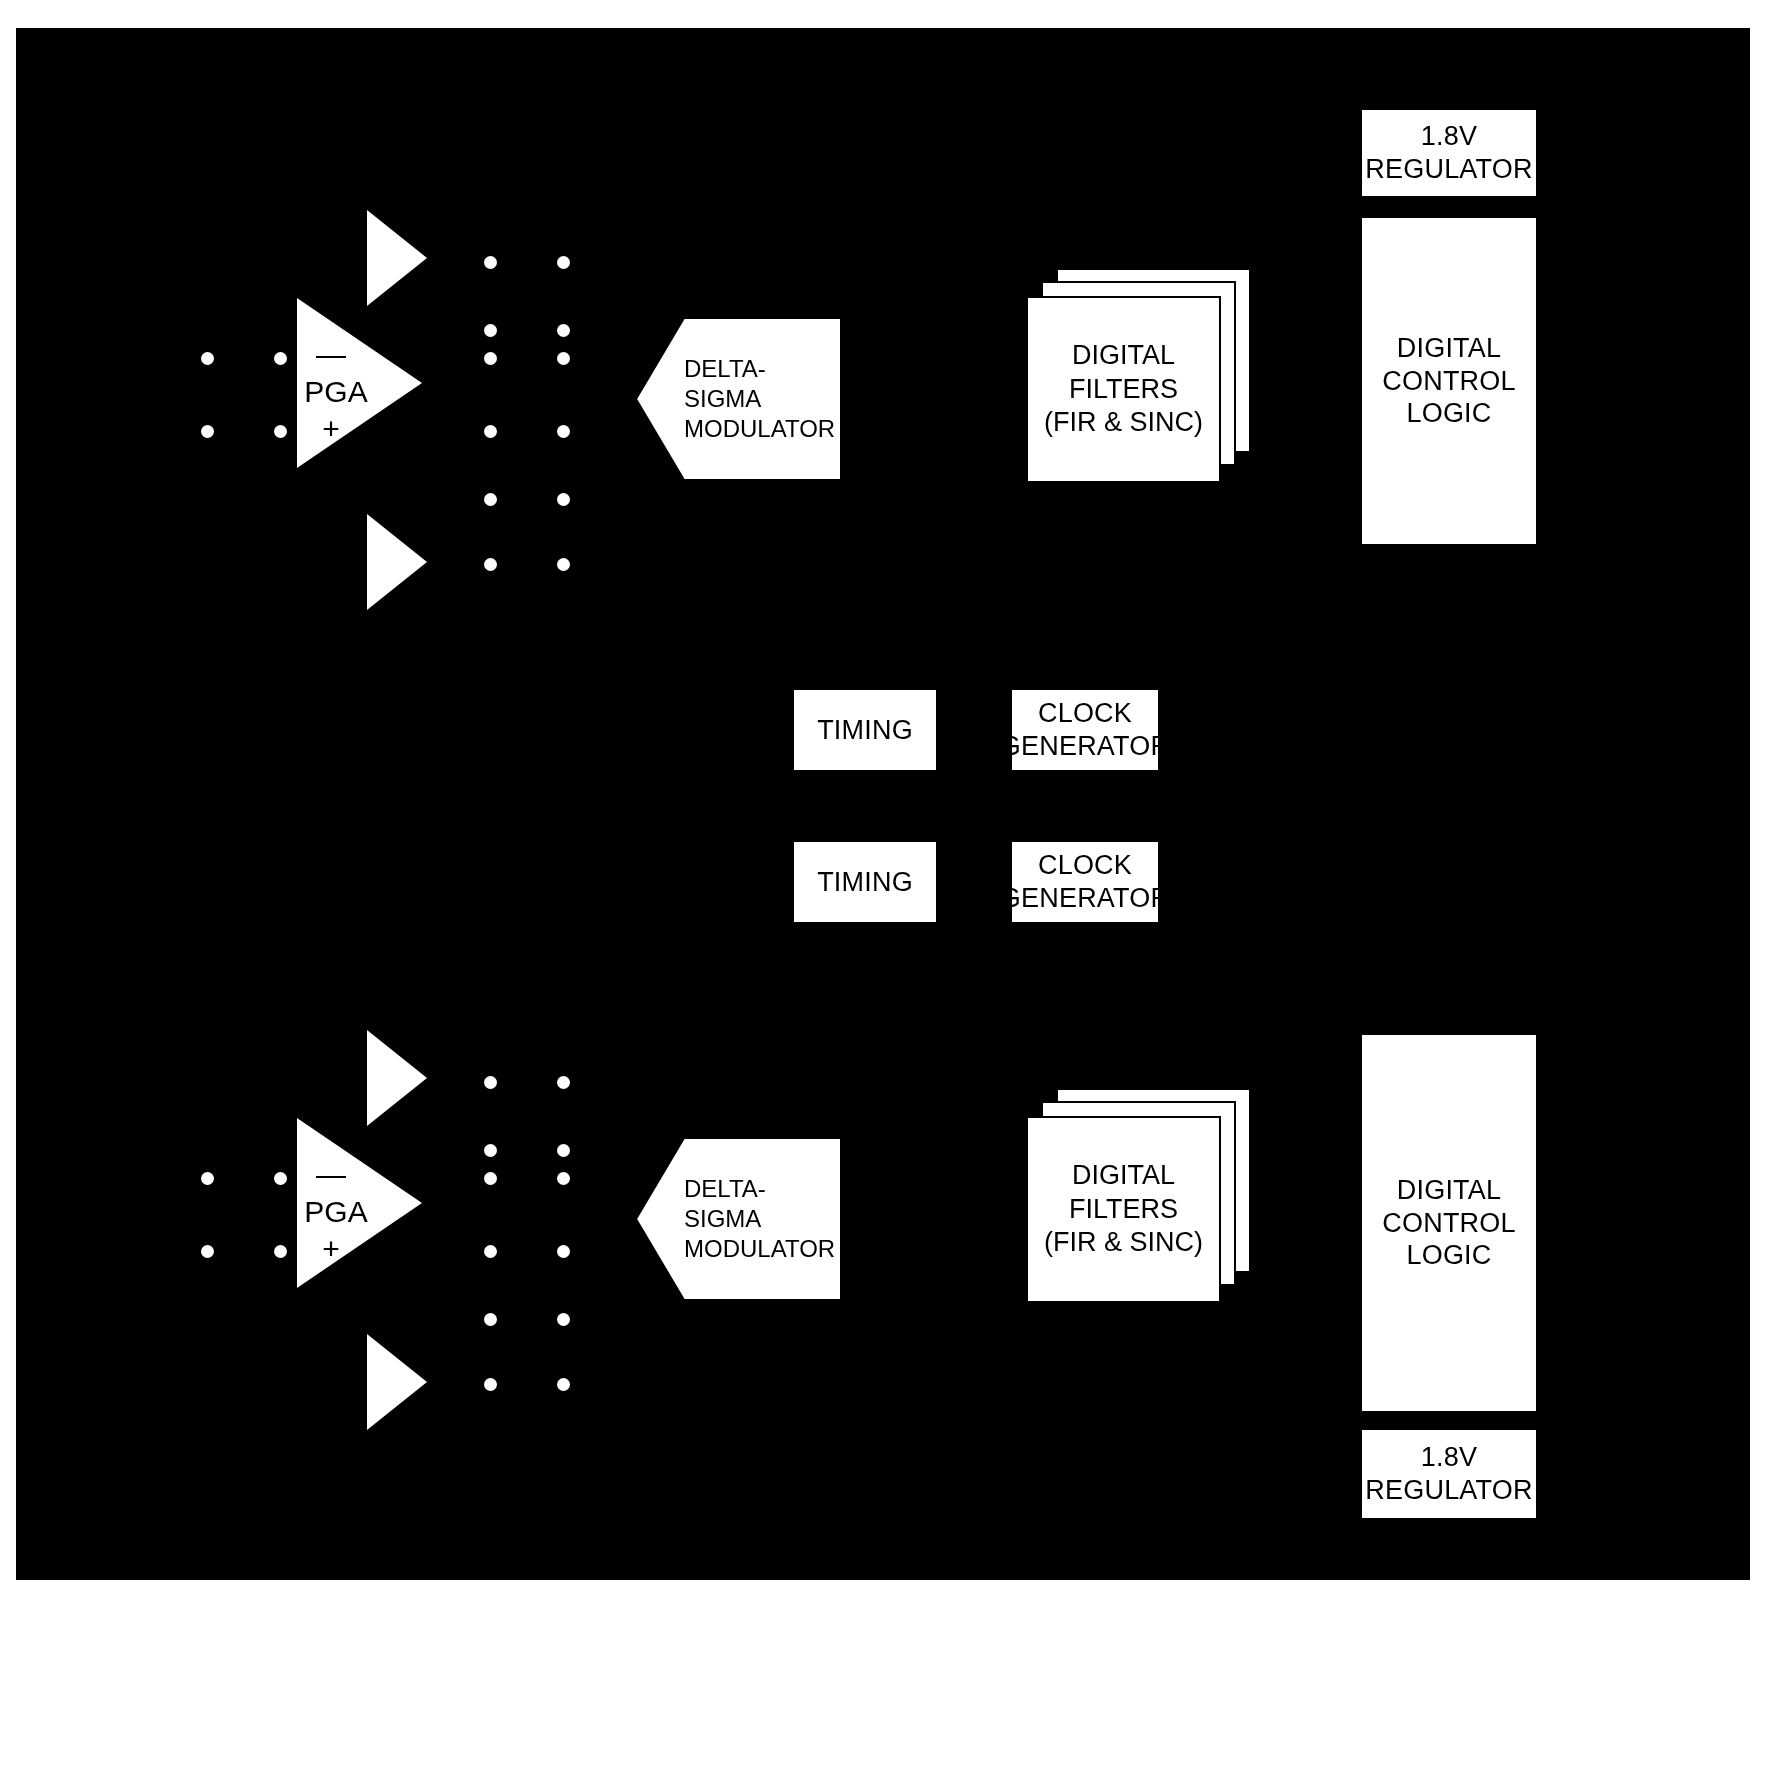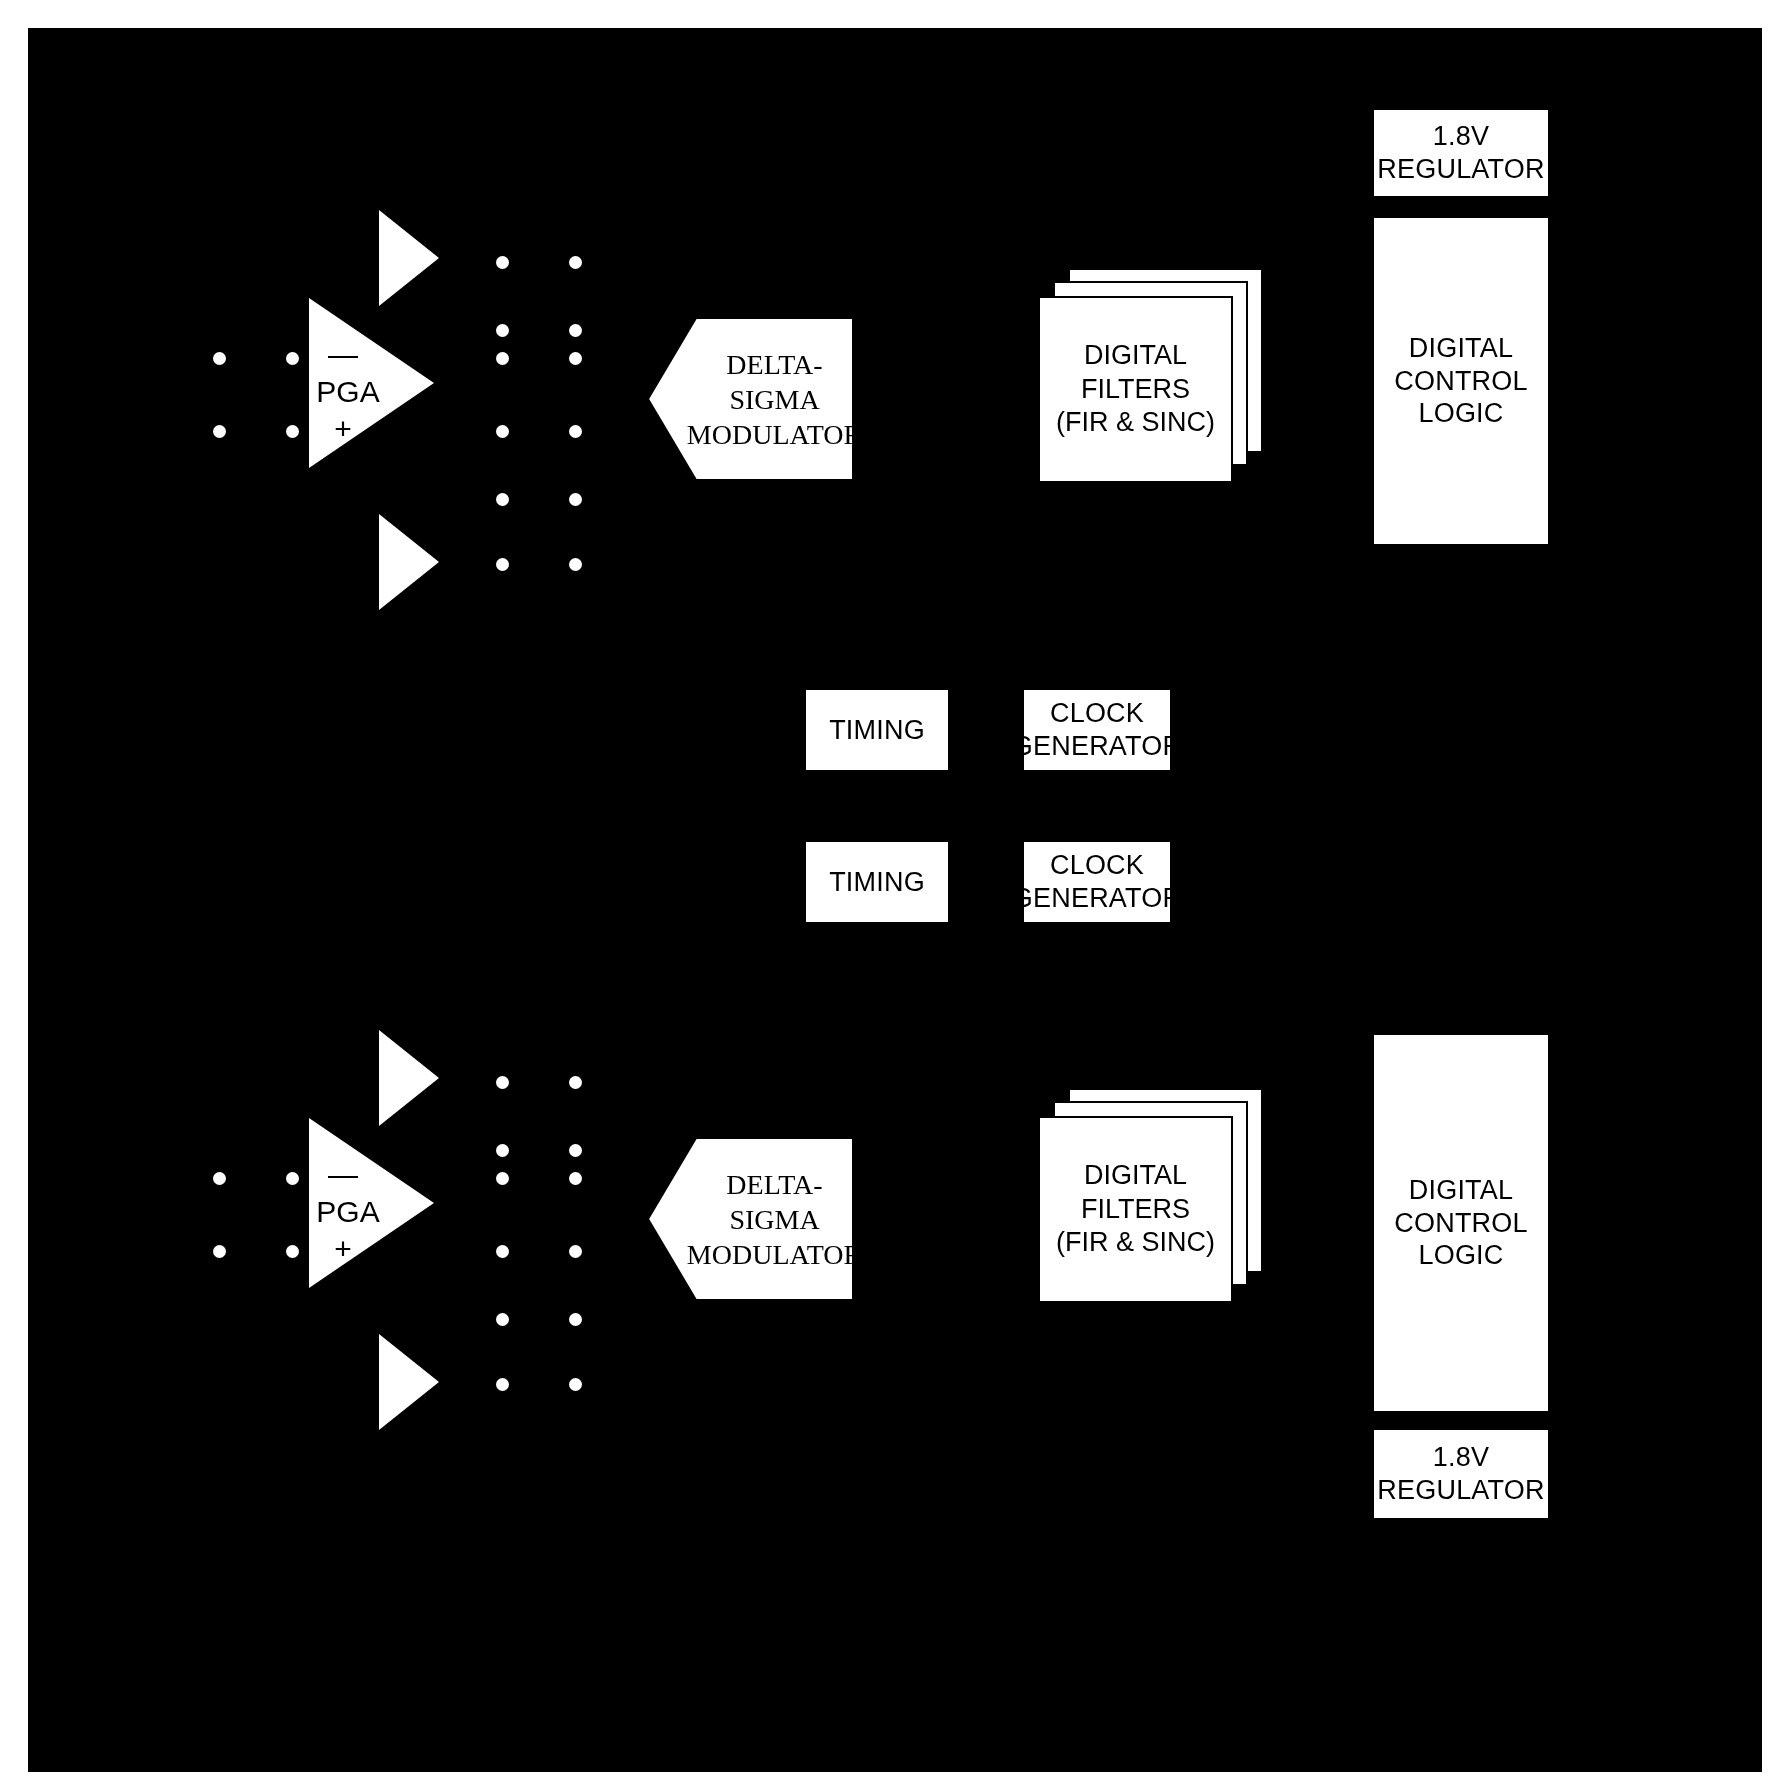--- a/index.html
+++ b/index.html
@@ -10,24 +10,24 @@
   #root {
     position: relative;
     width: 1782px;
     height: 1792px;
     background: #ffffff;
     font-family: "Liberation Sans", sans-serif;
     overflow: hidden;
   }
   #canvas {
     position: absolute;
-    left: 28px;
+    left: 16px;
     top: 28px;
     width: 1734px;
-    height: 1744px;
+    height: 1552px;
     background: #000000;
   }
   .blk {
     position: absolute;
     background: #ffffff;
     border: 2px solid #000000;
     box-sizing: border-box;
     color: #000000;
     display: flex;
     align-items: center;
@@ -57,28 +57,26 @@
     white-space: nowrap;
   }
   .pentagon { position: absolute; }
   .pentagon svg { display: block; }
   .pentagon .ptext {
     position: absolute;
     left: 0; top: 0; right: 0; bottom: 0;
     display: flex;
     align-items: center;
     justify-content: center;
-    text-align: center;
-    font-size: 28px;
+    font-size: 24px;
     color: #000000;
     line-height: 1.25;
     white-space: pre-line;
     padding-left: 48px;
     box-sizing: border-box;
-    font-family: Liberation Serif, serif;
   }
   .stack { position: absolute; }
   .stack .sheet {
     position: absolute;
     background: #ffffff;
     border: 2px solid #000000;
     box-sizing: border-box;
   }
   .stack .sheet-front {
     display: flex;

